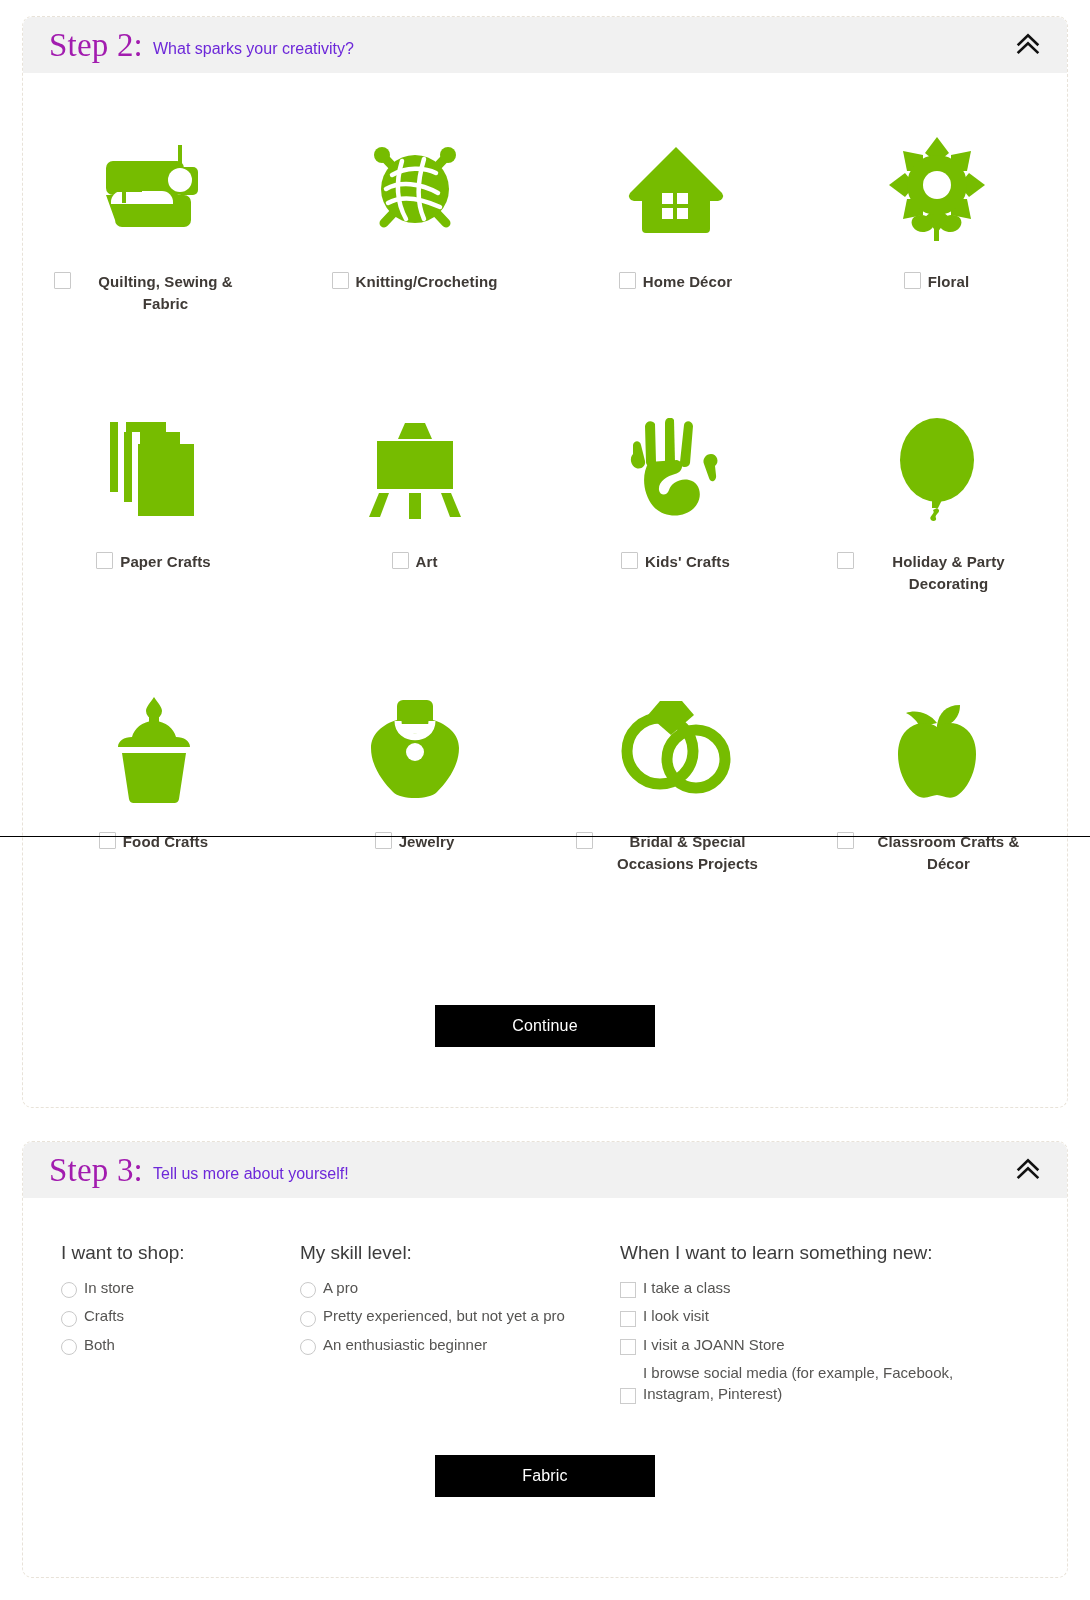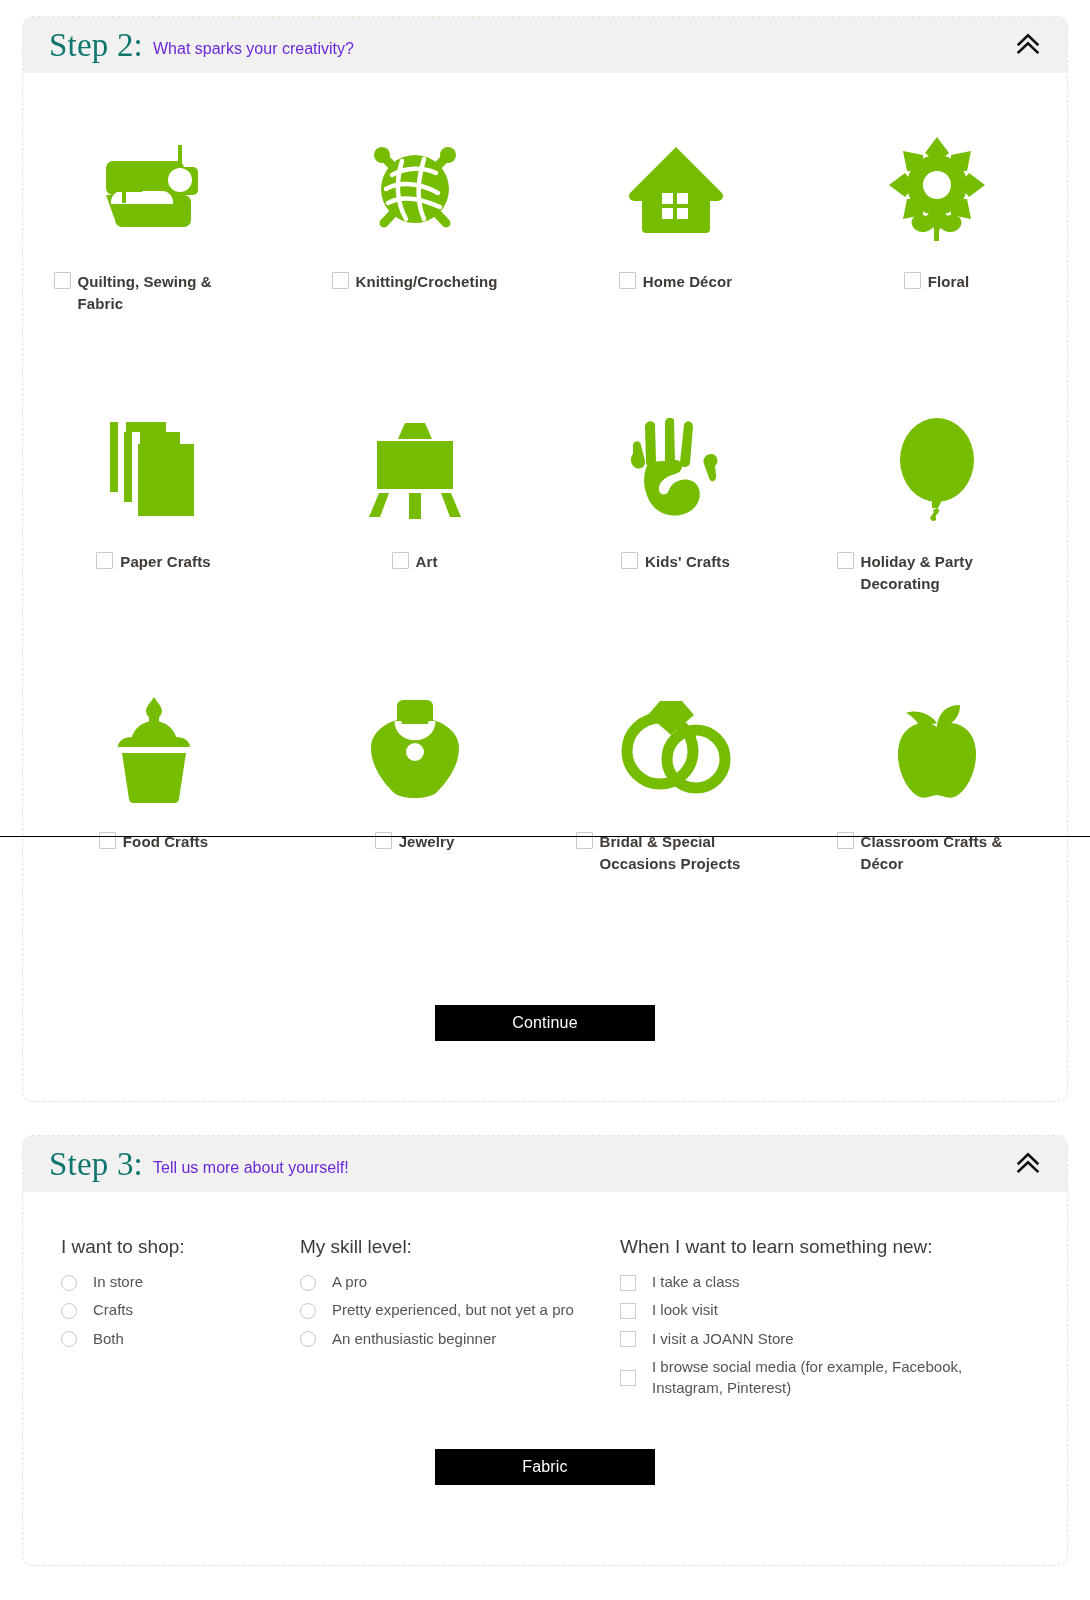--- a/index.html
+++ b/index.html
@@ -33,21 +33,21 @@
     border-radius: 9px 9px 0 0;
     height: 56px;
     display: flex;
     align-items: center;
     padding: 0 24px 0 26px;
   }
   .step-title {
     font-family: "Liberation Serif", serif;
     font-size: 33px;
     line-height: 1;
-    color: #0f766e;
+    color: #a21caf;
     letter-spacing: .2px;
     font-weight: 400;
     white-space: nowrap;
   }
   .step-sub {
     font-family: "Liberation Sans", sans-serif;
     font-size: 16px;
     color: #6d28d9;
     margin-left: 10px;
     position: relative;
@@ -74,20 +74,21 @@
     grid-template-columns: repeat(4, 1fr);
     row-gap: 0;
   }
   .tile {
     height: 280px;
     padding: 0 12px;
     display: flex;
     flex-direction: column;
     align-items: flex-start;
     cursor: pointer;
+    text-align: center;
   }
   .tile-art {
     width: 100%;
     height: 140px;
     display: flex;
     align-items: center;
     justify-content: center;
   }
   .tile-art svg { display: block; }
   .tile-label-row {
@@ -122,21 +123,21 @@
 
   
   .btn-wrap { display: flex; justify-content: center; }
   .btn-wrap.continue { padding: 46px 0 60px 0; }
   .btn-wrap.submit { padding: 44px 0 80px 0; }
   .blk-btn {
     background: #000;
     color: #fff;
     border: 0;
     width: 220px;
-    height: 36px;
+    height: 42px;
     font-size: 16px;
     font-family: "Liberation Sans", sans-serif;
     cursor: pointer;
     letter-spacing: .2px;
   }
 
   
   .s3-body {
     display: flex;
     padding: 44px 0 0 0;
@@ -146,22 +147,22 @@
   .s3-col.c2 { width: 310px; padding-left: 22px; }
   .s3-col.c3 { width: 430px; padding-left: 32px; }
   .s3-head {
     font-size: 19px;
     color: #3c3c3c;
     margin-bottom: 13px;
     white-space: nowrap;
   }
   .opt {
     display: flex;
-    align-items: center;
-    gap: 16px;
+    align-items: flex-end;
+    gap: 7px;
     margin-bottom: 7px;
     cursor: pointer;
   }
   .radio {
     flex: 0 0 auto;
     width: 16px; height: 16px;
     border: 1px solid #c9c9c9;
     border-radius: 50%;
     background: #fff;
     margin-top: 2px;

